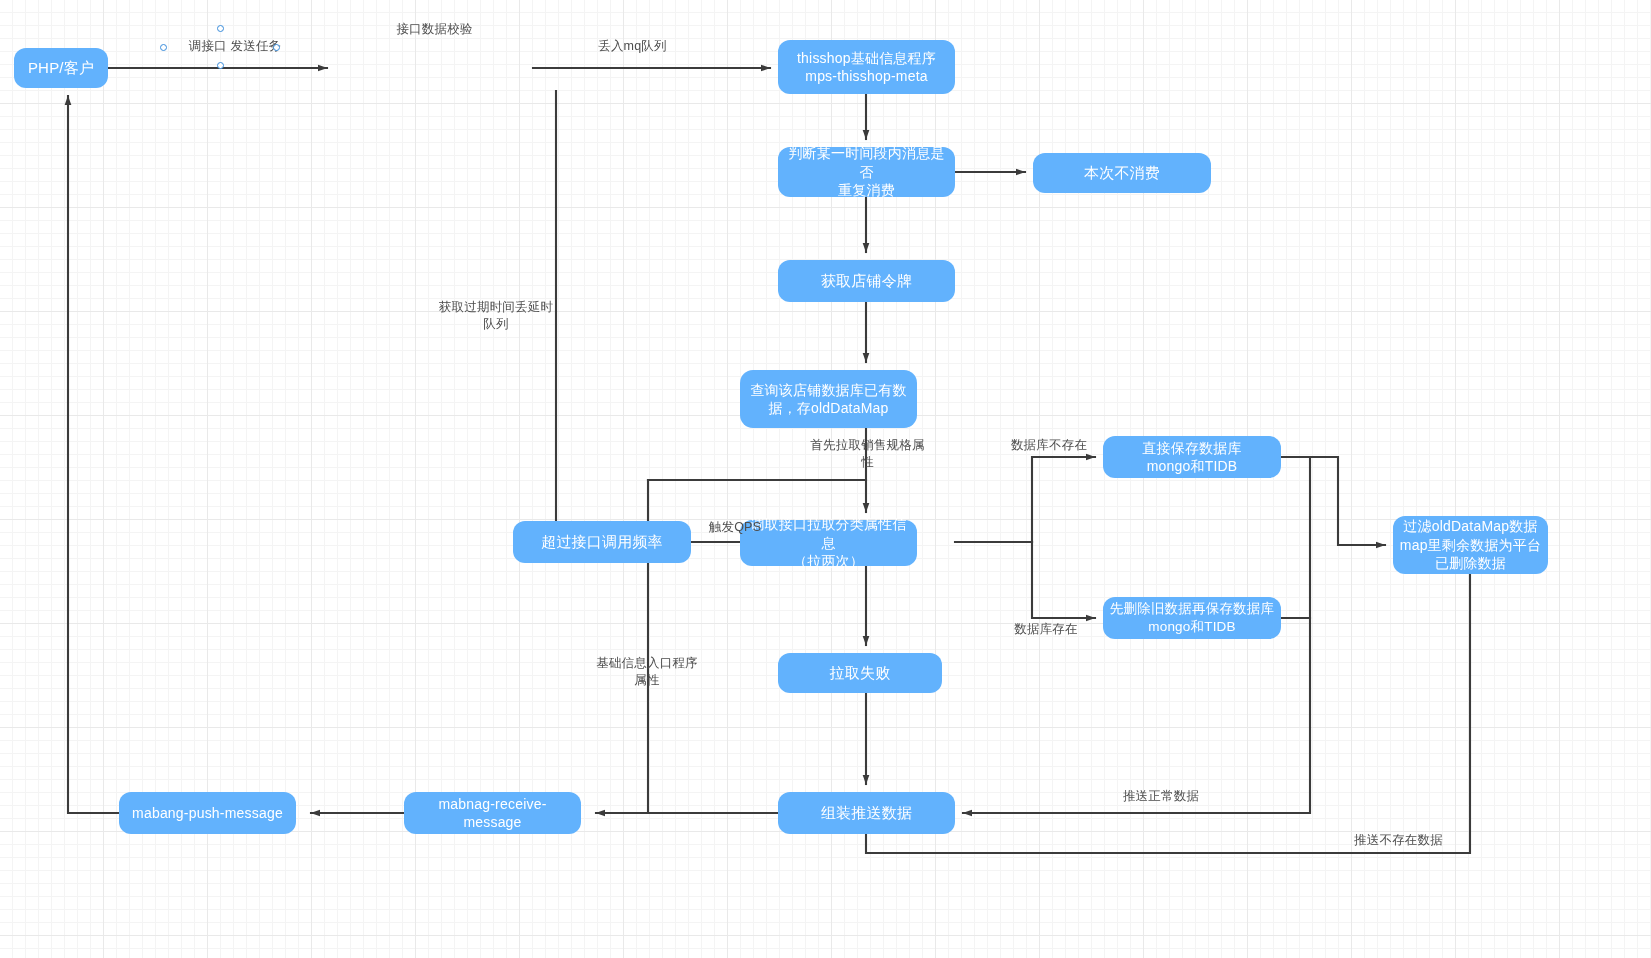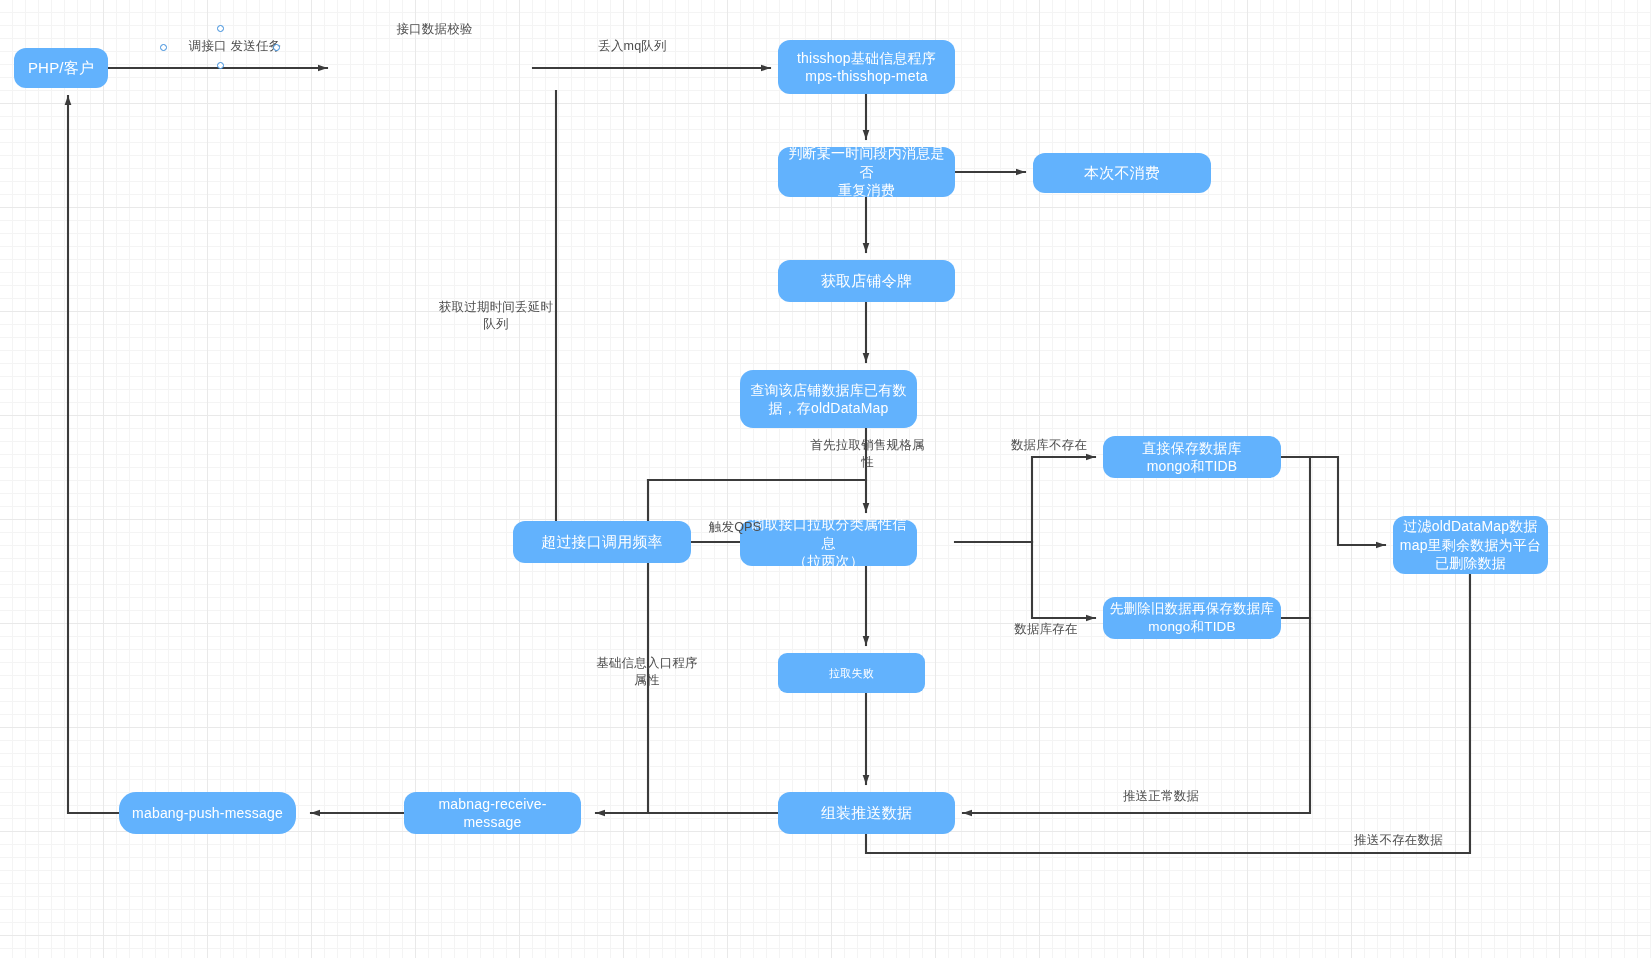--- a/index.html
+++ b/index.html
@@ -139,27 +139,27 @@
   <div class="node" style="left:1103px;top:436px;width:178px;height:42px;font-size:14px;">直接保存数据库
 mongo和TIDB</div>
 
   <div class="node" style="left:1103px;top:597px;width:178px;height:42px;font-size:13.5px;">先删除旧数据再保存数据库
 mongo和TIDB</div>
 
   <div class="node" style="left:1393px;top:516px;width:155px;height:58px;font-size:14px;">过滤oldDataMap数据
 map里剩余数据为平台
 已删除数据</div>
 
-  <div class="node" style="left:778px;top:653px;width:147px;height:40px;font-size:11px;border-radius:9px;">拉取失败</div>
+  <div class="node" style="left:778px;top:653px;width:164px;height:40px;font-size:15px;">拉取失败</div>
 
   <div class="node" style="left:778px;top:792px;width:177px;height:42px;font-size:15px;">组装推送数据</div>
 
   <div class="node" style="left:404px;top:792px;width:177px;height:42px;font-size:14px;">mabnag-receive-message</div>
 
-  <div class="node" style="left:119px;top:792px;width:177px;height:42px;font-size:14px;border-radius:17px;">mabang-push-message</div>
+  <div class="node" style="left:119px;top:792px;width:177px;height:42px;font-size:14px;">mabang-push-message</div>
 
   <div class="elabel" style="left:170px;top:38px;width:130px;">调接口 发送任务</div>
 
   <div class="elabel" style="left:378px;top:21px;width:113px;">接口数据校验</div>
 
   <div class="elabel" style="left:585px;top:38px;width:95px;">丢入mq队列</div>
 
   <div class="elabel" style="left:436px;top:299px;width:120px;">获取过期时间丢延时
 队列</div>
 

